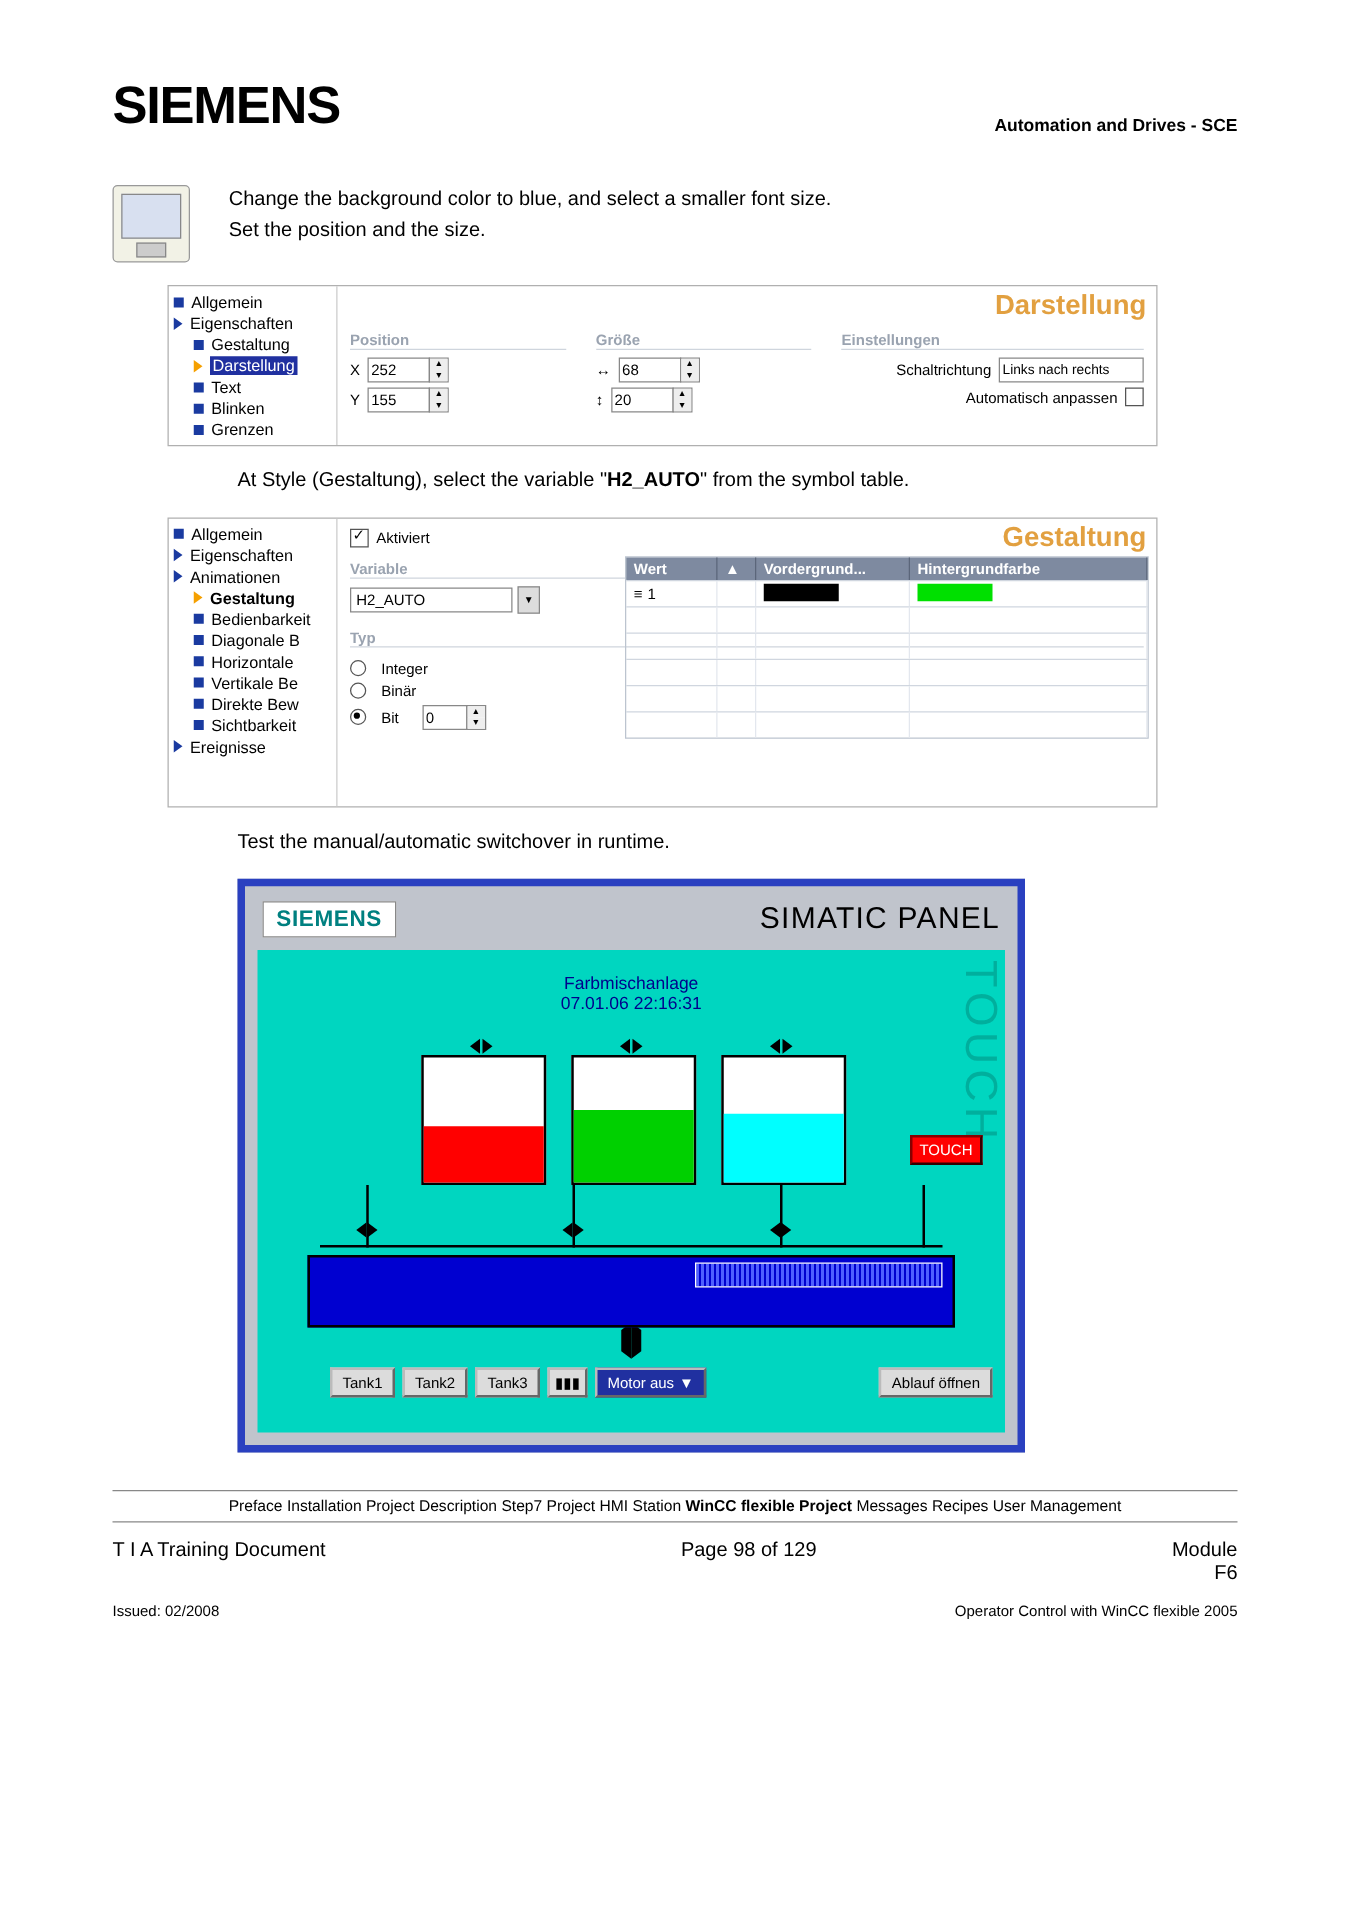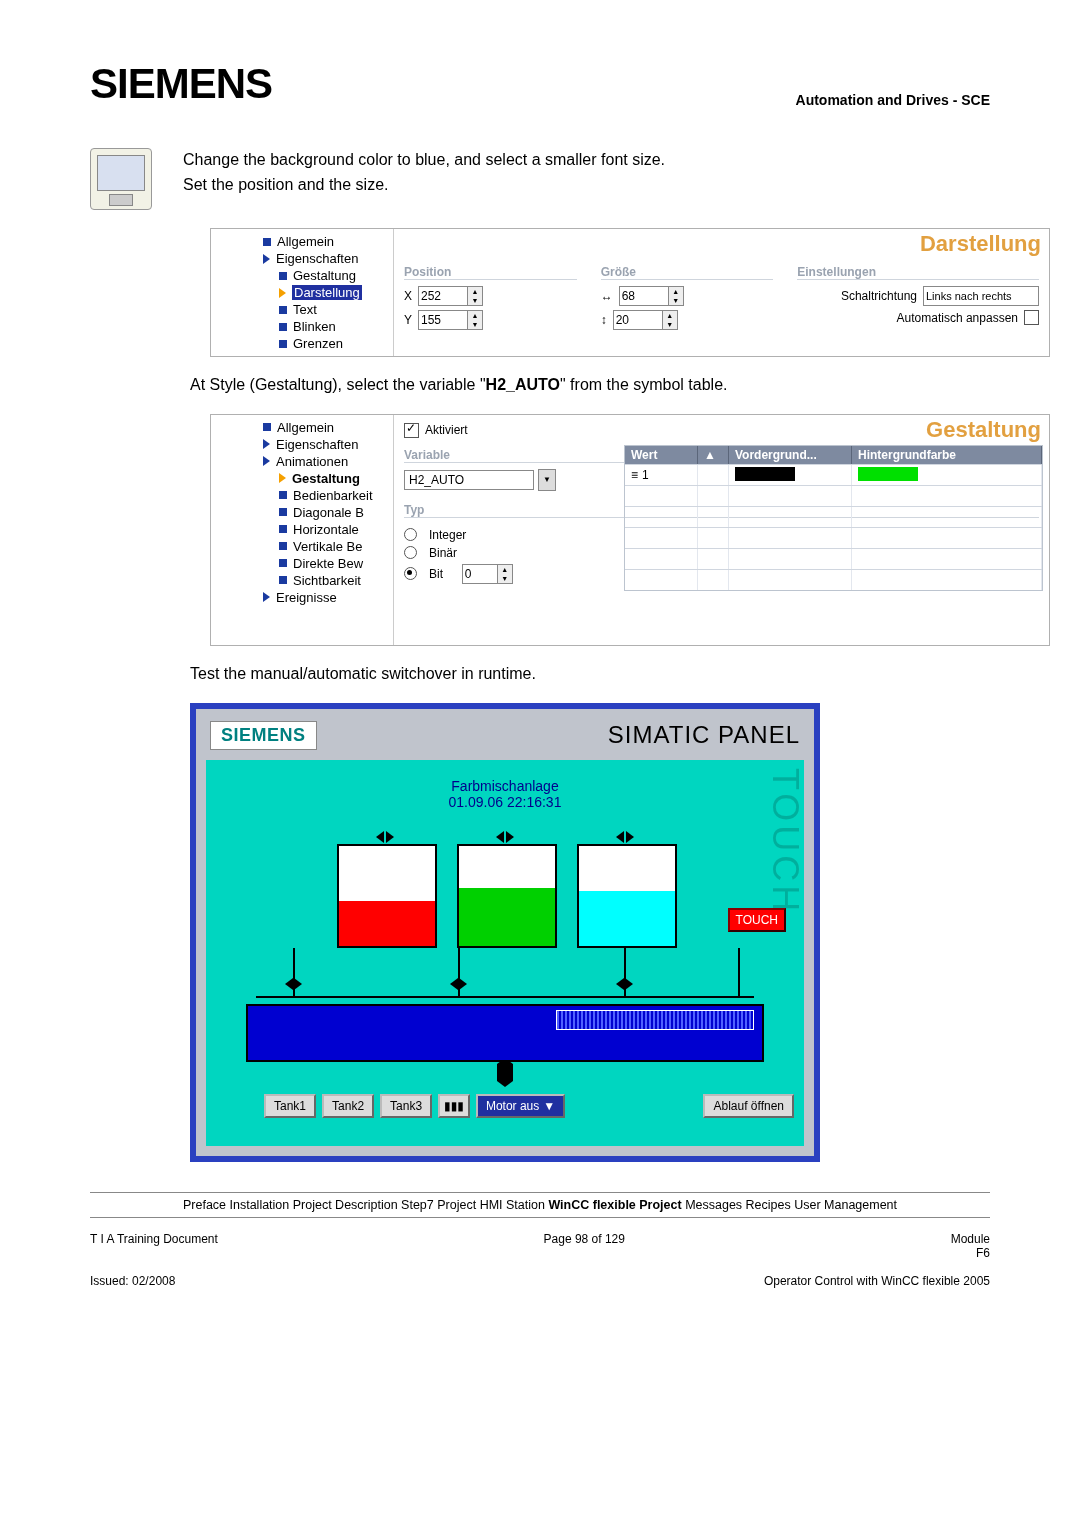--- a/index.html
+++ b/index.html
@@ -69,23 +69,22 @@
   .content-indent {
     margin-left: 100px;
   }
   
   .panel {
     border: 1px solid #b0b0b0;
     background: #fff;
     display: flex;
     font-size: 13px;
     margin-bottom: 16px;
-    margin-left: 120px;
+    margin-left: 44px;
     width: 790px;
-    padding-left: 48px;
   }
   .tree {
     width: 130px;
     padding: 4px 2px;
     border-right: 1px solid #ccc;
   }
   .tree-item {
     display: flex;
     align-items: center;
     gap: 6px;
@@ -284,21 +283,21 @@
   }
   .spacer-lines {
     margin: 30px 0 14px 0;
     border-top:1px solid #888;
     border-bottom:1px solid #888;
     padding:5px 4px;
     font-size:12.5px;
     text-align:center;
   }
   .footer {
-    display:flex; justify-content:space-between; font-size:12px; margin-top:10px;
+    display:flex; justify-content:space-between; font-size:16px; margin-top:10px;
   }
   .footer-row2 { display:flex; justify-content:space-between; font-size:12px; margin-top:14px;}
 </style>
 </head>
 <body>
 
 <div class="page">
 
   <div class="top-row">
     <div class="siemens-logo">SIEMENS</div>
@@ -549,21 +548,21 @@
   <div class="para" style="margin:16px 0 16px 100px;">Test the manual/automatic switchover in runtime.</div>
 
   <div class="simatic">
     <div class="simatic-top">
       <div class="simatic-brand">SIEMENS</div>
       <div class="simatic-title">SIMATIC PANEL</div>
     </div>
     <div class="simatic-screen">
       <div class="touch-text">TOUCH</div>
       <div class="hmi-title">Farbmischanlage</div>
-      <div class="hmi-title">01.09.06 22:16:31</div>
+      <div class="hmi-title">07.01.06 22:16:31</div>
 
       <div class="tank-row">
         <div class="tank-unit">
           <div class="valve">
               <span class="vt l"></span>
               <span class="vt r"></span>
             </div>
           <div class="tank">
               <div class="fill-red"></div>
             </div>

